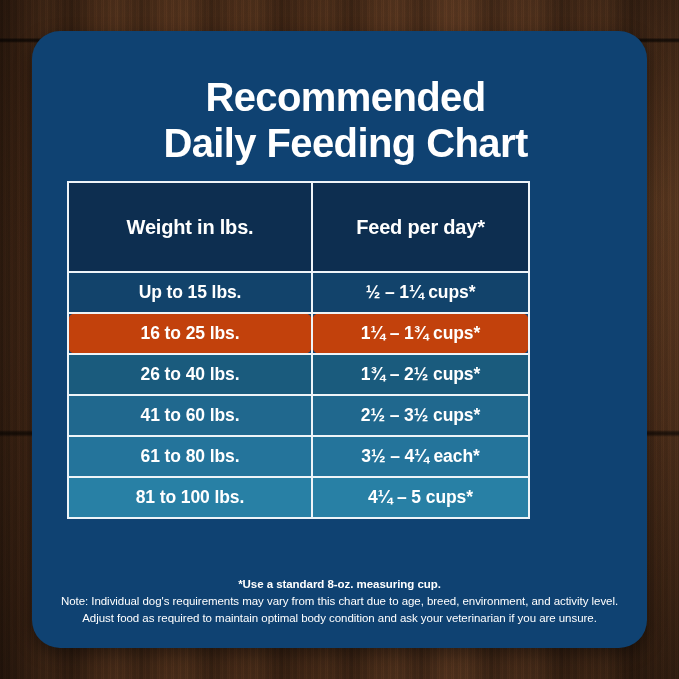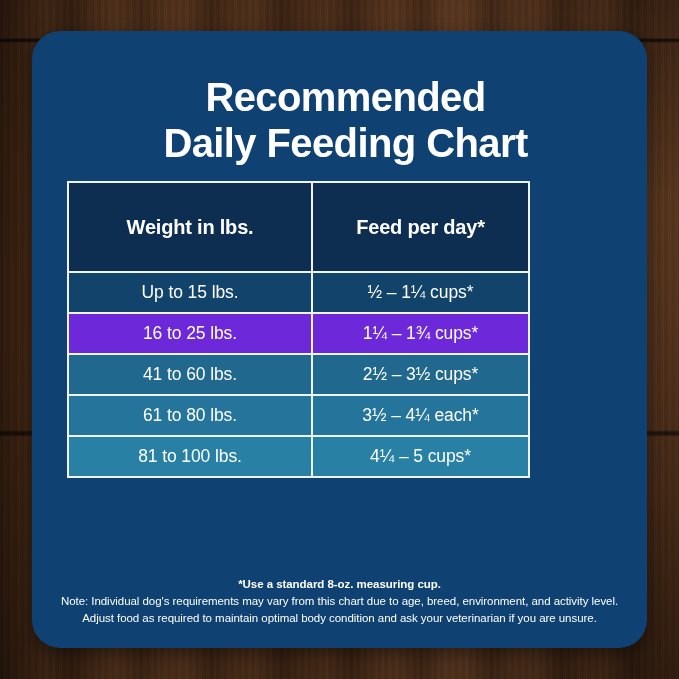--- a/index.html
+++ b/index.html
@@ -103,32 +103,32 @@
   .table-head th {
     height: 88px;
     background: #0d2e50;
     font-size: 20px;
     font-weight: bold;
     letter-spacing: -0.2px;
   }
   .data-row td {
     height: 39px;
     font-size: 17.5px;
-    font-weight: normal;
+    font-weight: bold;
     letter-spacing: -0.1px;
   }
   .data-row.tall-row td {
     height: 57px;
     font-size: 16px;
     line-height: 1.35;
   }
 
   
   .row-1 td { background: #12436b; }
-  .row-2 td { background: #6d28d9; }
+  .row-2 td { background: #c2410c; border-radius: 8px; }
   .row-3 td { background: #1a5b7d; }
   .row-4 td { background: #20688e; }
   .row-5 td { background: #24749b; }
   .row-6 td { background: #2880a5; }
   .row-7 td { background: #2d8bad; }
 
   
   .footnotes {
     position: absolute;
     left: 22px;
@@ -167,20 +167,24 @@
     </thead>
     <tbody>
       <tr class="data-row row-1">
         <td>Up to 15 lbs.</td>
         <td>½ – 1¼ cups*</td>
       </tr>
       <tr class="data-row row-2">
         <td>16 to 25 lbs.</td>
         <td>1¼ – 1¾  cups*</td>
       </tr>
+      <tr class="data-row row-3">
+        <td>26 to 40 lbs.</td>
+        <td>1¾ – 2½ cups*</td>
+      </tr>
       <tr class="data-row row-4">
         <td>41 to 60 lbs.</td>
         <td>2½ – 3½ cups*</td>
       </tr>
       <tr class="data-row row-5">
         <td>61 to 80 lbs.</td>
         <td>3½ – 4¼ each*</td>
       </tr>
       <tr class="data-row row-6">
         <td>81 to 100 lbs.</td>

